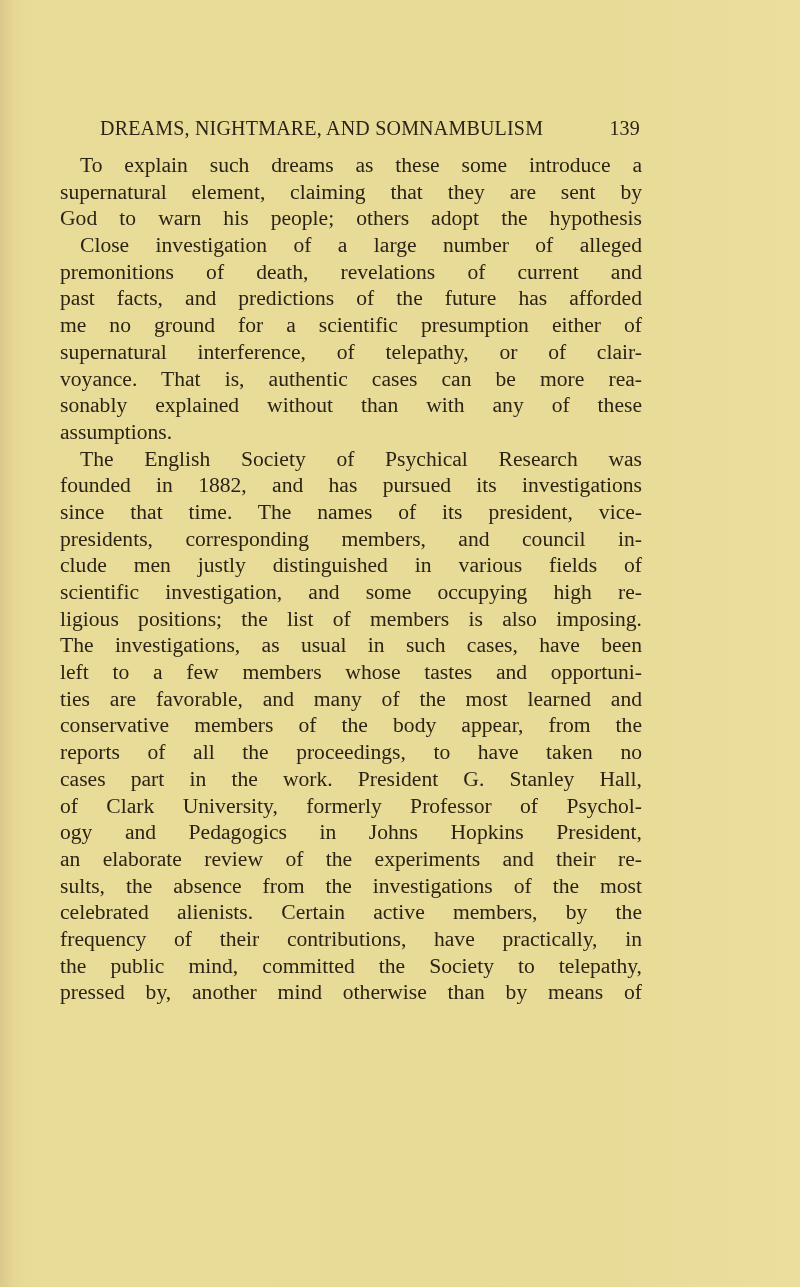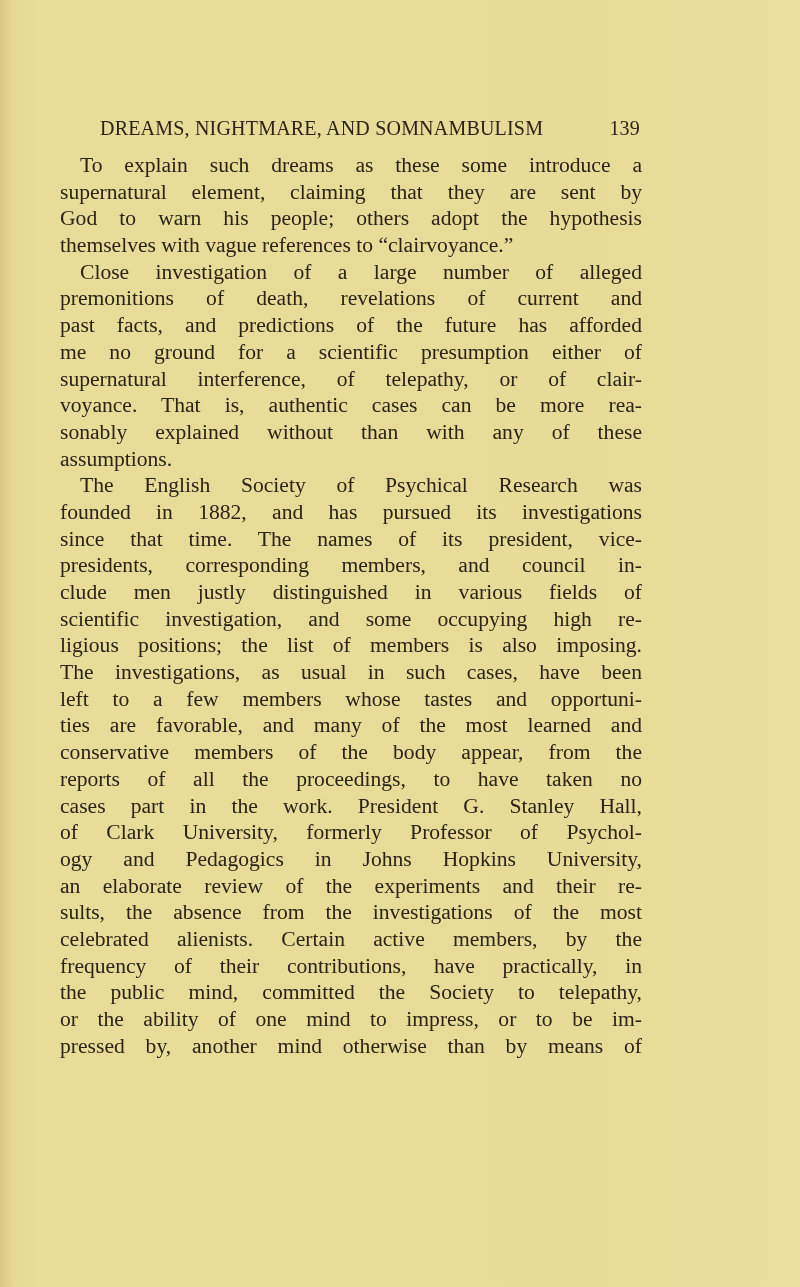--- a/index.html
+++ b/index.html
@@ -31,21 +31,20 @@
 
 <div class="page">
   <div class="running-head">
     <span>DREAMS, NIGHTMARE, AND SOMNAMBULISM</span>
     <span class="pn">139</span>
   </div>
   <div class="body" id="body">
       <div class="line indent">To explain such dreams as these some introduce a</div>
       <div class="line">supernatural element, claiming that they are sent by</div>
       <div class="line">God to warn his people; others adopt the hypothesis</div>
-      <div class="line last">themselves with vague references to “clairvoyance.”</div>
       <div class="line indent">Close investigation of a large number of alleged</div>
       <div class="line">premonitions of death, revelations of current and</div>
       <div class="line">past facts, and predictions of the future has afforded</div>
       <div class="line">me no ground for a scientific presumption either of</div>
       <div class="line">supernatural interference, of telepathy, or of clair-</div>
       <div class="line">voyance. That is, authentic cases can be more rea-</div>
       <div class="line">sonably explained without than with any of these</div>
       <div class="line last">assumptions.</div>
       <div class="line indent">The English Society of Psychical Research was</div>
       <div class="line">founded in 1882, and has pursued its investigations</div>
@@ -54,22 +53,21 @@
       <div class="line">clude men justly distinguished in various fields of</div>
       <div class="line">scientific investigation, and some occupying high re-</div>
       <div class="line">ligious positions; the list of members is also imposing.</div>
       <div class="line">The investigations, as usual in such cases, have been</div>
       <div class="line">left to a few members whose tastes and opportuni-</div>
       <div class="line">ties are favorable, and many of the most learned and</div>
       <div class="line">conservative members of the body appear, from the</div>
       <div class="line">reports of all the proceedings, to have taken no</div>
       <div class="line">cases part in the work. President G. Stanley Hall,</div>
       <div class="line">of Clark University, formerly Professor of Psychol-</div>
-      <div class="line">ogy and Pedagogics in Johns Hopkins University,</div>
+      <div class="line">ogy and Pedagogics in Johns Hopkins President,</div>
       <div class="line">an elaborate review of the experiments and their re-</div>
       <div class="line">sults, the absence from the investigations of the most</div>
       <div class="line">celebrated alienists. Certain active members, by the</div>
       <div class="line">frequency of their contributions, have practically, in</div>
       <div class="line">the public mind, committed the Society to telepathy,</div>
-      <div class="line">or the ability of one mind to impress, or to be im-</div>
       <div class="line">pressed by, another mind otherwise than by means of</div>
     </div>
 </div>
 
 </body></html>

